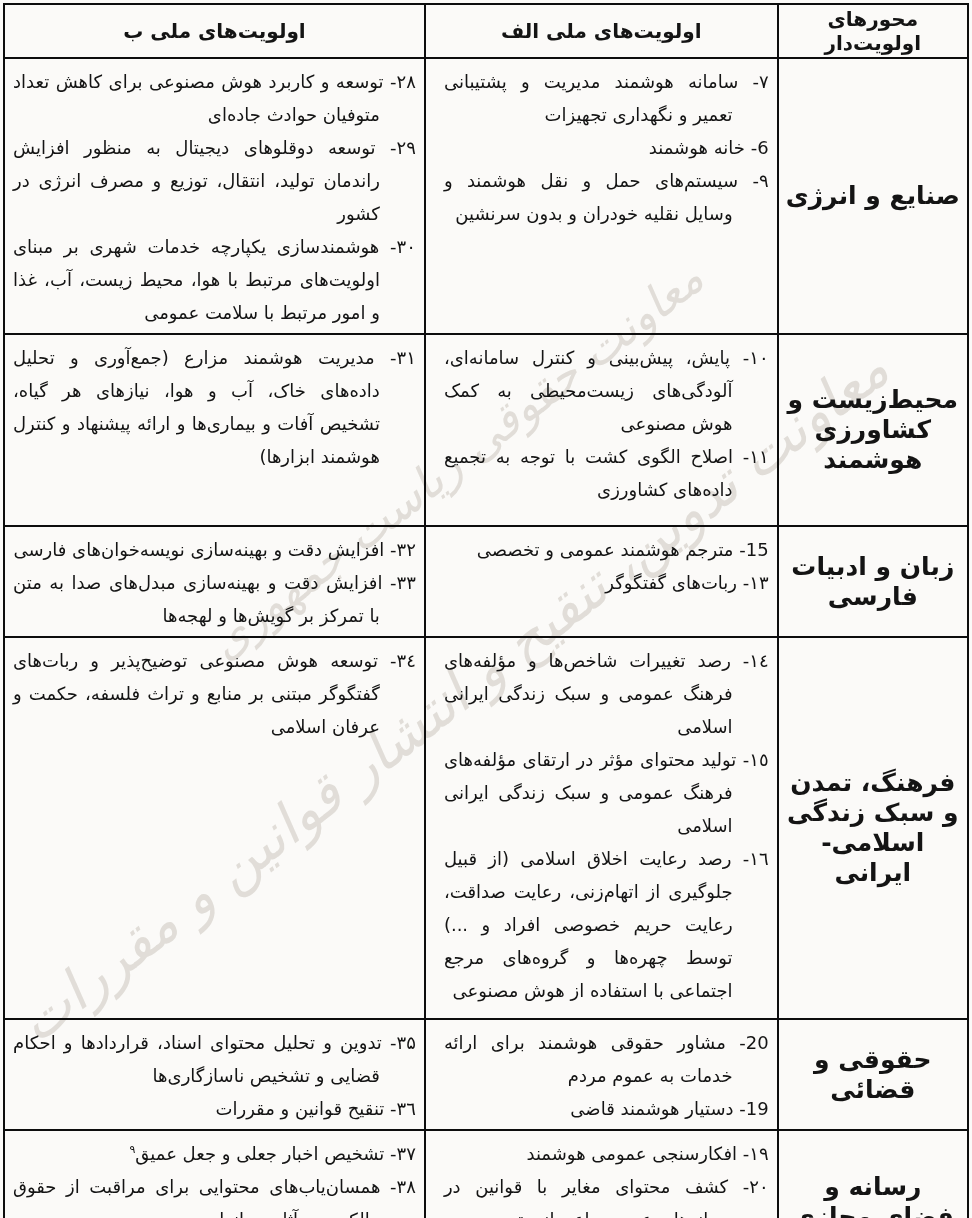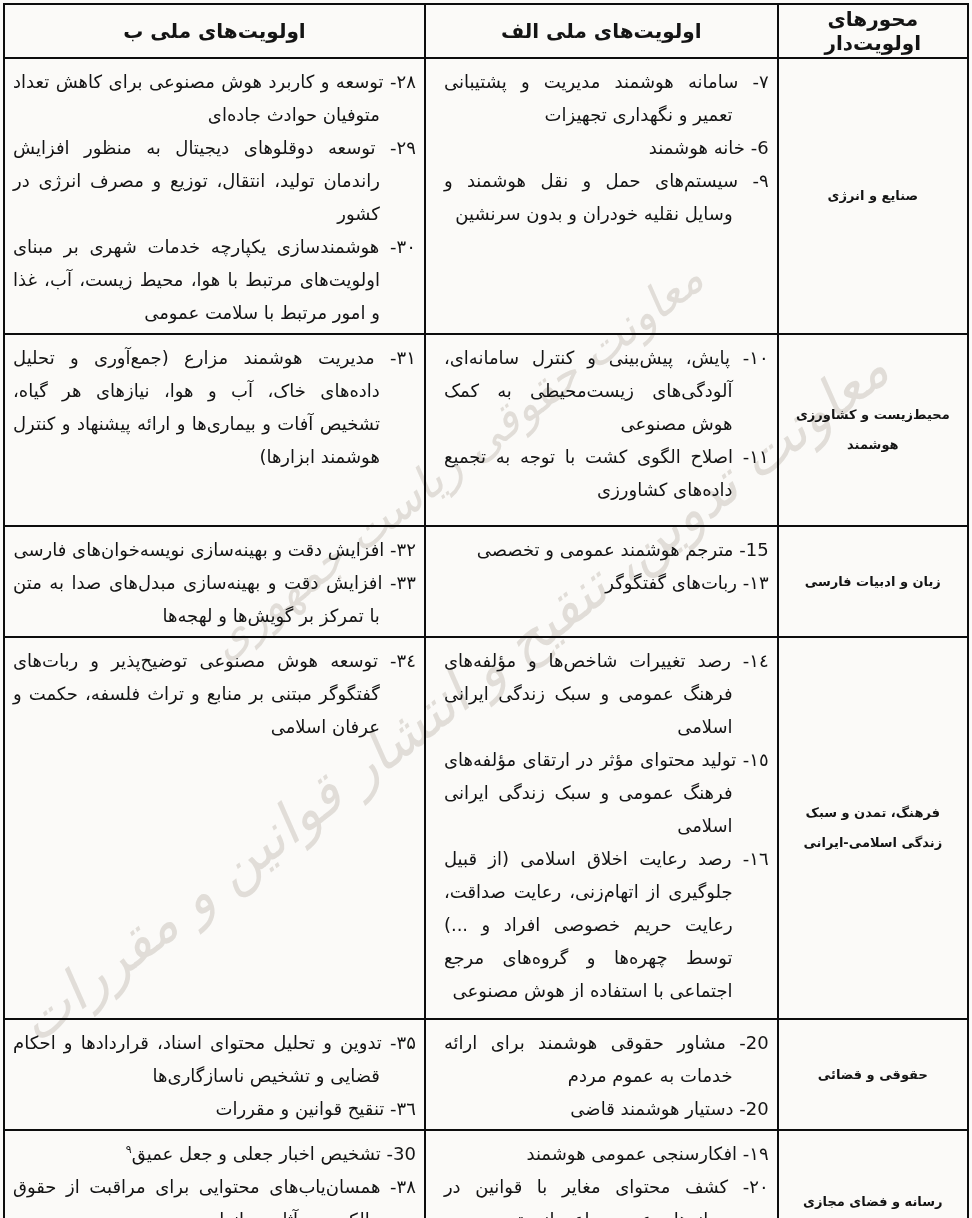--- a/index.html
+++ b/index.html
@@ -67,21 +67,21 @@
   }
   td {
     vertical-align: top;
     padding: 6px 8px 4px 8px;
     background: transparent;
   }
   td.axis {
     vertical-align: middle;
     text-align: center;
     font-weight: bold;
-    font-size: 13px;
+    font-size: 25px;
     line-height: 30px;
     padding: 4px 6px;
   }
   .item {
     font-size: 18px;
     line-height: 33px;
     text-align: justify;
     padding-right: 36px;
     text-indent: -36px;
   }
@@ -162,35 +162,35 @@
         </td>
         <td class="col-b">
           <div class="item"><span>٣٤- توسعه هوش مصنوعی توضیح‌پذیر و ربات‌های گفتگوگر مبتنی بر منابع و تراث فلسفه، حکمت و عرفان اسلامی</span></div>
         </td>
       </tr>
 
       <tr style="height:105px">
         <td class="axis">حقوقی و قضائی</td>
         <td class="col-a">
           <div class="item"><span>20- مشاور حقوقی هوشمند برای ارائه خدمات به عموم مردم</span></div>
-          <div class="item"><span>20- دستیار هوشمند قاضی</span></div>
+          <div class="item"><span>19- دستیار هوشمند قاضی</span></div>
         </td>
         <td class="col-b">
           <div class="item"><span>۳۵- تدوین و تحلیل محتوای اسناد، قراردادها و احکام قضایی و تشخیص ناسازگاری‌ها</span></div>
           <div class="item"><span>٣٦- تنقیح قوانین و مقررات</span></div>
         </td>
       </tr>
 
       <tr style="height:126px">
         <td class="axis">رسانه و فضای مجازی</td>
         <td class="col-a">
           <div class="item"><span>۱۹- افکارسنجی عمومی هوشمند</span></div>
           <div class="item"><span>۲۰- کشف محتوای مغایر با قوانین در رسانه‌های عمومی اعم از متن، صوت، عکس و ویدئو</span></div>
         </td>
         <td class="col-b">
-          <div class="item"><span>30- تشخیص اخبار جعلی و جعل عمیق</span><sup class="fn">۹</sup></div>
+          <div class="item"><span>۳۷- تشخیص اخبار جعلی و جعل عمیق</span><sup class="fn">۹</sup></div>
           <div class="item"><span>۳۸- همسان‌یاب‌های محتوایی برای مراقبت از حقوق مالکیت در آثار رسانه‌ای</span></div>
         </td>
       </tr>
 
     </tbody>
   </table>
 </div>
 
 </body></html>

